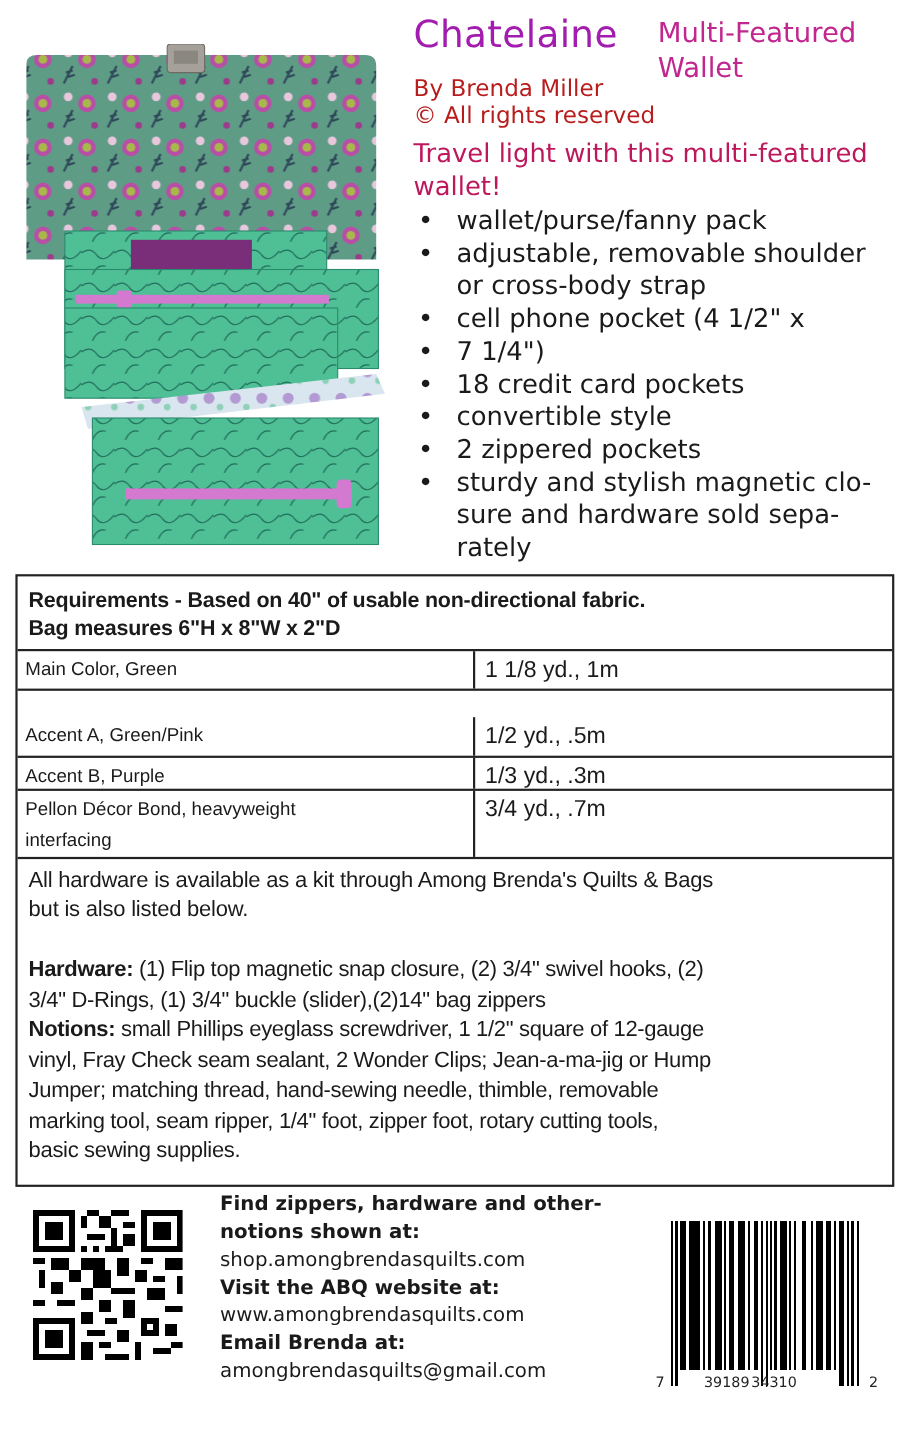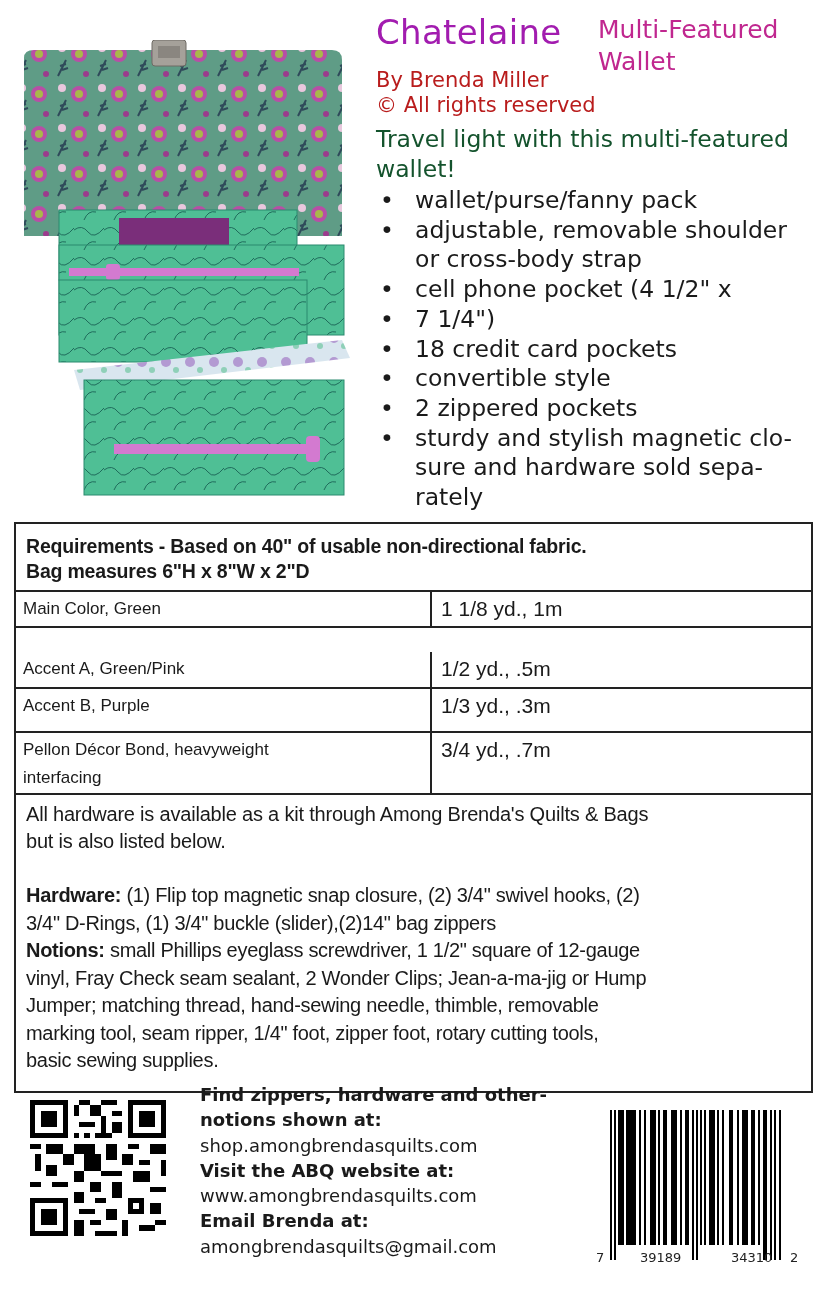--- a/index.html
+++ b/index.html
@@ -8,34 +8,34 @@
 
   
   .photo { position: absolute; left: 14px; top: 40px; width: 340px; height: 460px; }
 
   
   .title-main { position: absolute; left: 376px; top: 12px; font-size: 34px; color: #a21caf; letter-spacing: 0.3px; line-height: 40px; }
   .title-sub { position: absolute; left: 598px; top: 14px; font-size: 25px; color: #c0278f; line-height: 32px; width: 230px; }
   .byline { position: absolute; left: 376px; top: 68px; font-size: 21px; line-height: 25px; color: #b91c1c; }
 
   
-  .intro { position: absolute; left: 376px; top: 124px; width: 450px; font-size: 23.5px; line-height: 30px; color: #14532d; }
+  .intro { position: absolute; left: 376px; top: 124px; width: 450px; font-size: 23.5px; line-height: 30px; color: #be185d; }
   .features { position: absolute; left: 376px; top: 186px; width: 450px; list-style: none; }
   .features li { position: relative; padding-left: 39px; font-size: 23.5px; line-height: 29.7px; color: #1a1a1a; }
   .features li .bullet { position: absolute; left: 4px; top: 0; }
 
   
   .req { position: absolute; left: 14px; top: 522px; width: 799px; border: 2px solid #222; }
   .req-head { padding: 10px 10px 6px 10px; font-family: "Liberation Sans", sans-serif; font-weight: bold; font-size: 19.5px; line-height: 25px; border-bottom: 2px solid #222; letter-spacing: -0.2px; }
   .req-row { display: flex; border-bottom: 2px solid #222; }
   .req-row .c1 { width: 416px; border-right: 2px solid #222; padding: 3px 7px; font-family: "Liberation Sans", sans-serif; font-size: 17px; line-height: 28px; }
   .req-row .c2 { flex: 1; padding: 3px 9px; font-family: "Liberation Sans", sans-serif; font-size: 21px; line-height: 28px; }
   .req-row.r1 { height: 36px; }
   .req-row.r2 { height: 37px; margin-top: 24px; }
-  .req-row.r3 { height: 44px; }
+  .req-row.r3 { height: 30px; }
   .req-row.r4 { height: 62px; }
   .req-row.r4 .c1, .req-row.r4 .c2 { padding-top: 3px; line-height: 28px; }
   .hw-block { padding: 6px 10px 16px 10px; font-family: "Liberation Sans", sans-serif; }
   .hw-note { font-weight: normal; font-size: 20px; line-height: 27px; letter-spacing: -0.2px; }
   .hw-gap { height: 27px; }
   .hw-para { font-size: 20px; line-height: 27.5px; letter-spacing: -0.3px; }
   .hw-para b { font-weight: bold; }
 
   
   .qr { position: absolute; left: 30px; top: 1093px; width: 136px; height: 150px; }
@@ -253,14 +253,14 @@
     <rect x="155" y="0" width="4" height="135"></rect>
       <rect x="162" y="0" width="2" height="135"></rect>
     <rect x="167" y="0" width="4" height="150"></rect>
       <rect x="174" y="0" width="2" height="150"></rect>
     <rect x="178" y="0" width="2" height="150"></rect>
       <rect x="183" y="0" width="2" height="150"></rect>
   </g>
 </svg>
 <div class="bc-digit" style="left:596px;">7</div>
 <div class="bc-digit" style="left:640px;">39189</div>
-<div class="bc-digit" style="left:731px;">34310</div>
+<div class="bc-digit" style="left:683px;">34310</div>
 <div class="bc-digit" style="left:790px;">2</div>
 
 </body></html>

